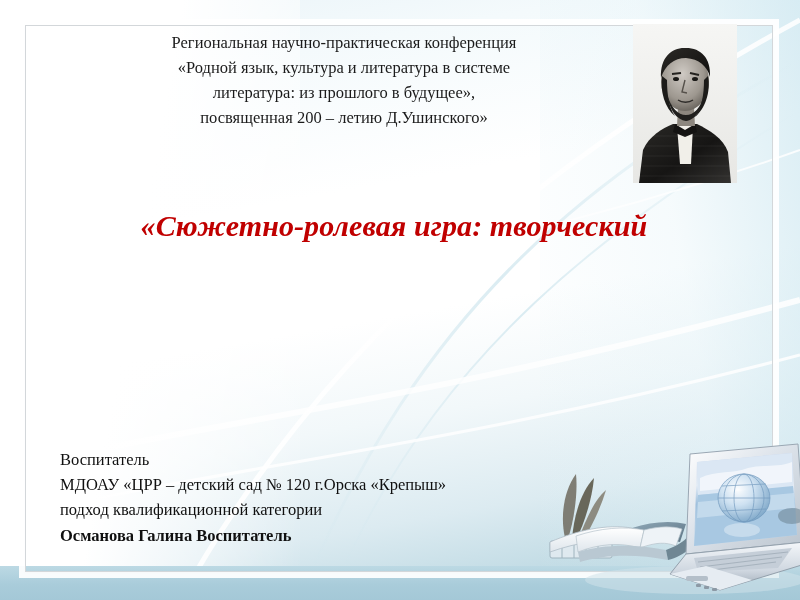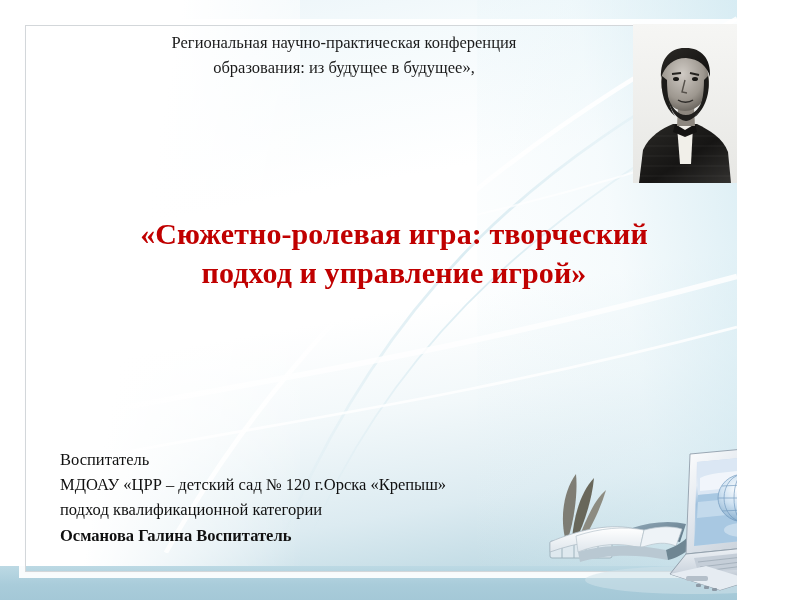--- a/index.html
+++ b/index.html
@@ -2,21 +2,21 @@
 <html lang="ru"><head>
 <meta charset="utf-8">
 <style>
   html, body {
     margin: 0;
     padding: 0;
     background: #ffffff;
   }
   #slide {
     position: relative;
-    width: 737px;
+    width: 800px;
     height: 600px;
     overflow: hidden;
     font-family: "Liberation Serif", "DejaVu Serif", serif;
     background: #eef6f9;
   }
 
   
   .bg-base {
     position: absolute;
     inset: 0;
@@ -81,28 +81,29 @@
     width: 520px;
     text-align: center;
     font-size: 16.5px;
     line-height: 1.52;
     color: #1b1b1b;
   }
   .conference-block .line { display: block; white-space: nowrap; }
 
   .main-title {
     position: absolute;
-    left: 72px; top: 214px;
+    left: 72px; top: 206px;
     width: 644px;
     text-align: center;
     font-size: 30px;
     font-weight: bold;
     line-height: 1.30;
     color: #c00000;
     letter-spacing: .1px;
+    font-style: italic;
   }
   .main-title .line { display: block; }
 
   .author-block {
     position: absolute;
     left: 60px; top: 447px;
     width: 520px;
     text-align: left;
     font-size: 16.5px;
     line-height: 1.53;
@@ -149,21 +150,23 @@
     <path d="M 0 520 C 200 470, 440 450, 800 355" fill="none" stroke="url(#gcurve)" stroke-width="3"></path>
     <path d="M 0 300 C 260 290, 520 250, 800 150" fill="none" stroke="url(#gcurve)" stroke-width="2"></path>
   </svg>
 
   <div class="bottom-band"></div>
 
   <div class="frame"></div>
 
   <div class="conference-block">
     <span class="line">Региональная научно-практическая конференция</span>
-    <span class="line">образования: из будущее в будущее»,</span>
+    <span class="line">«Родной язык, культура и литература в системе</span>
+    <span class="line">литература: из прошлого в будущее»,</span>
+    <span class="line">посвященная 200 – летию Д.Ушинского»</span>
   </div>
 
   <div class="portrait">
     <svg viewBox="0 0 104 159" preserveAspectRatio="xMidYMid slice">
       <defs>
         <linearGradient id="pbg" x1="0" y1="0" x2="0" y2="1">
           <stop offset="0%" stop-color="#f6f6f4"></stop>
           <stop offset="100%" stop-color="#e7e7e4"></stop>
         </linearGradient>
         <radialGradient id="face" cx="45%" cy="38%" r="62%">
@@ -212,21 +215,20 @@
           <path d="M 6 122 L 98 122"></path>
         <path d="M 6 132 L 98 132"></path>
           <path d="M 6 142 L 98 142"></path>
         <path d="M 6 152 L 98 152"></path>
       </g>
     </svg>
   </div>
 
   <div class="main-title">
     <span class="line">«Сюжетно-ролевая игра: творческий</span>
-    <span class="line">подход и управление игрой»</span>
   </div>
 
   <div class="author-block">
     <span class="line">Воспитатель</span>
     <span class="line">МДОАУ «ЦРР – детский сад № 120 г.Орска «Крепыш»</span>
     <span class="line">подход квалификационной категории</span>
     <span class="line name">Османова Галина Воспитатель</span>
   </div>
 
   <div class="artwork">

